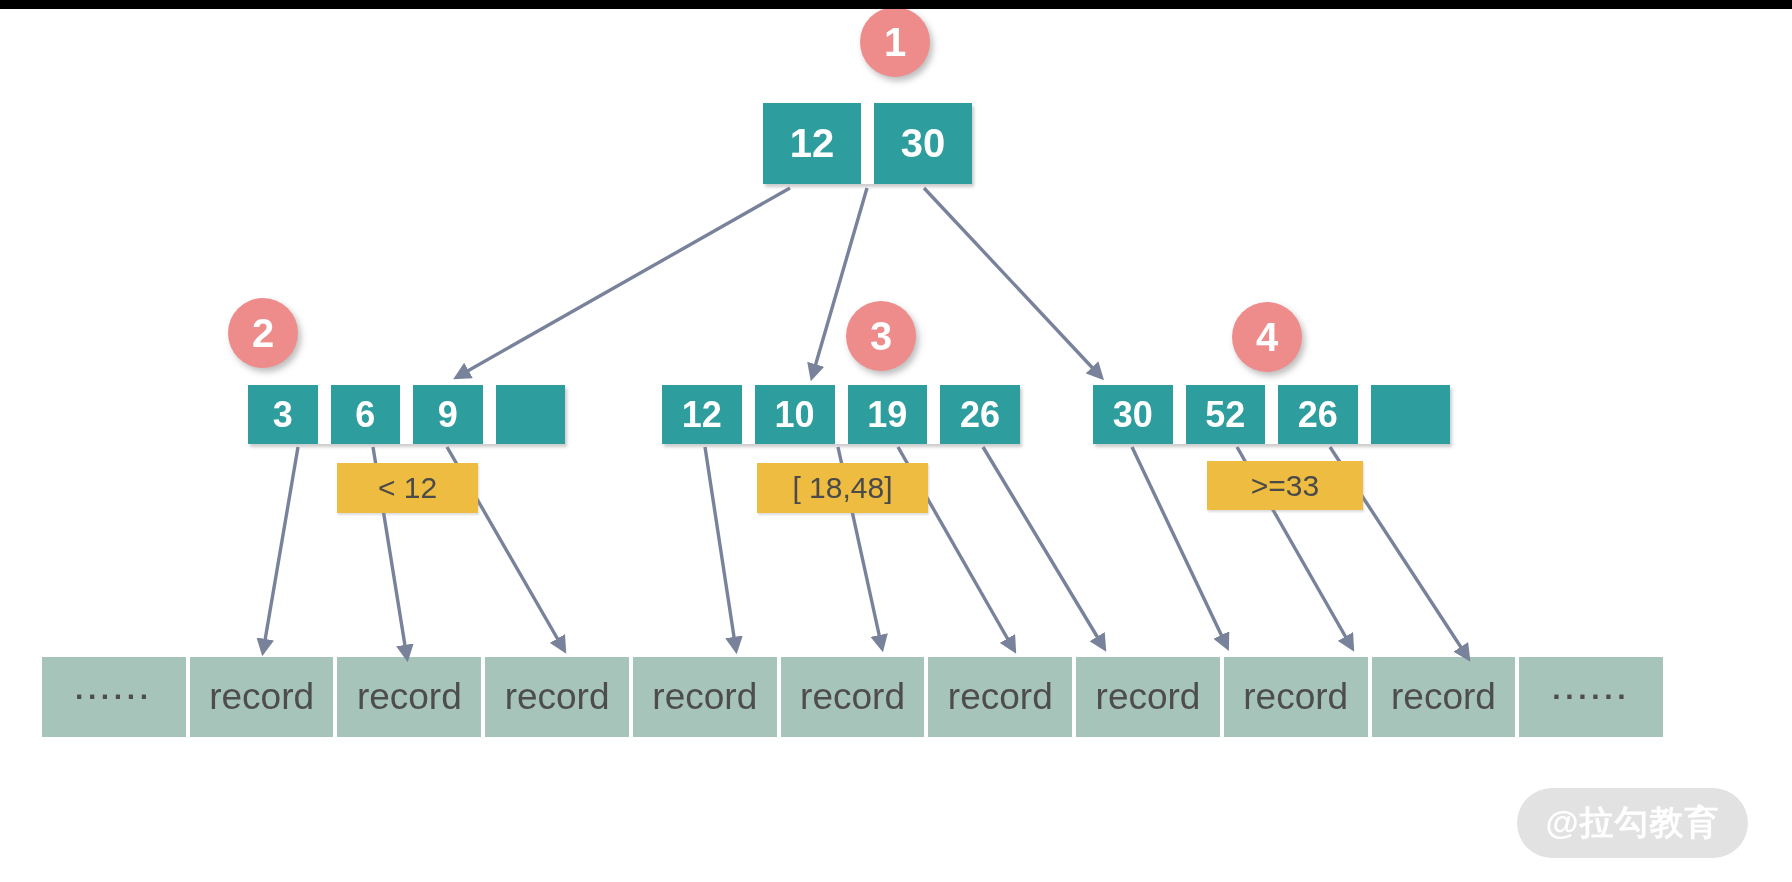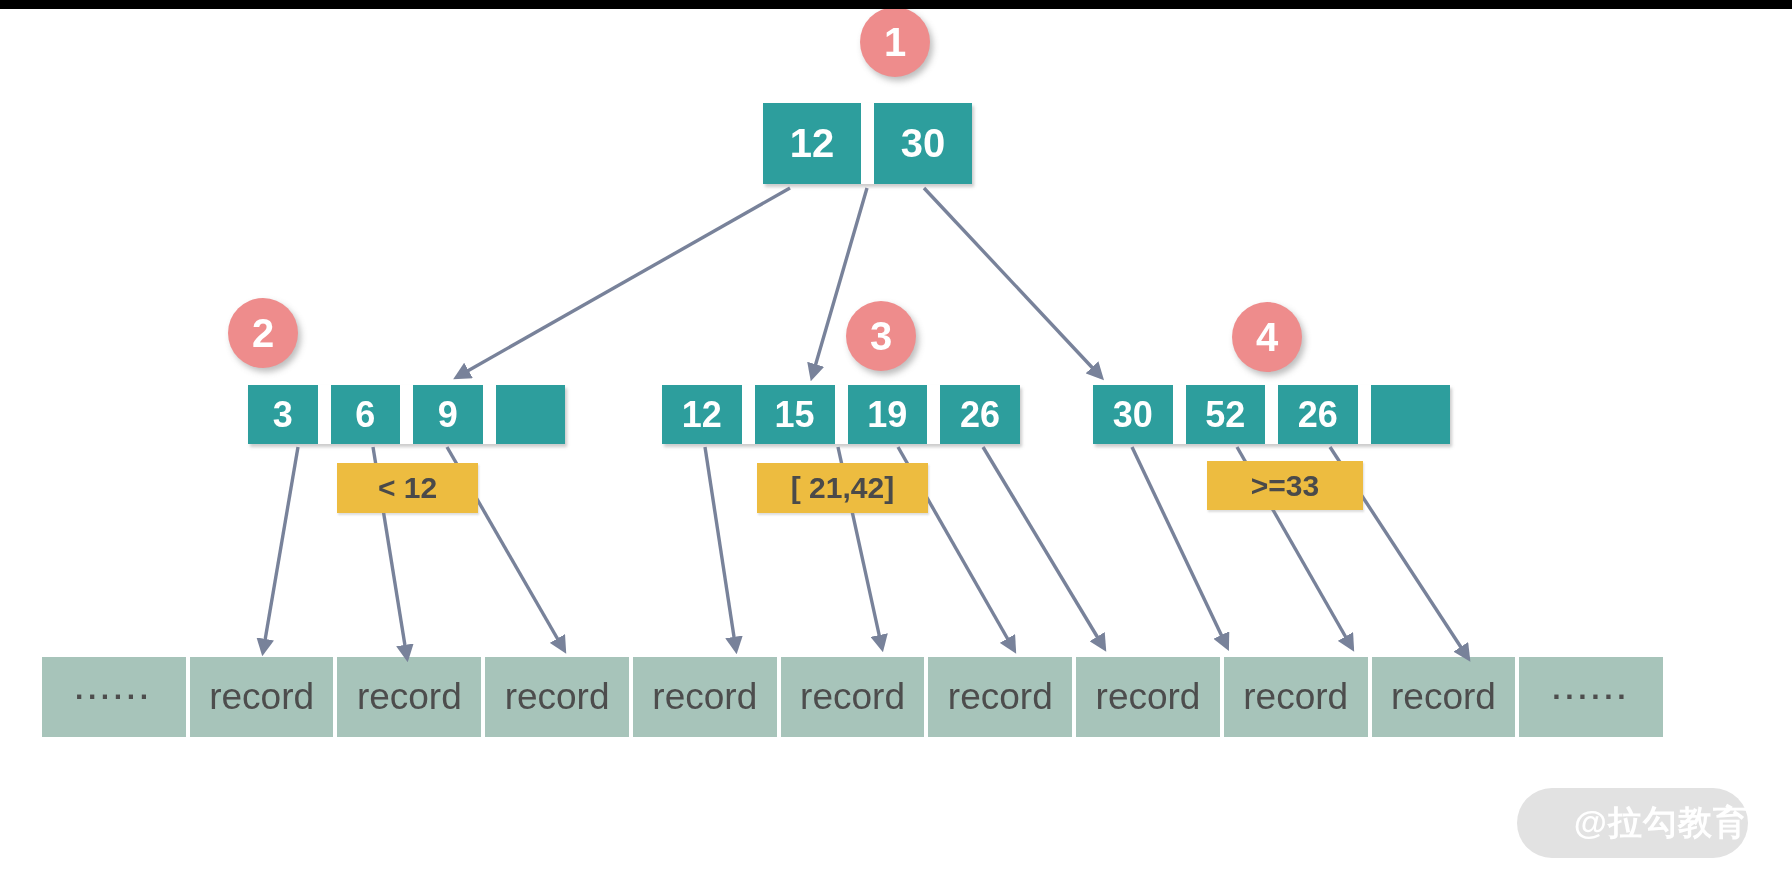--- a/index.html
+++ b/index.html
@@ -11,21 +11,21 @@
         box-shadow:2px 3px 3px rgba(110,110,110,.35);}
   .cell{flex:1;background:var(--teal,#2D9E9D);color:#fff;display:flex;
         align-items:center;justify-content:center;font-weight:600;}
 
   .badge{position:absolute;width:70px;height:70px;border-radius:50%;
          background:var(--pink,#EE8C8C);color:#fff;display:flex;align-items:center;
          justify-content:center;font-size:40px;font-weight:600;z-index:4;
          box-shadow:3px 4px 6px rgba(110,110,110,.45);}
 
   .range-label{position:absolute;background:var(--yellow,#EDBC40);color:var(--labeltext,#4A4A4A);
-         display:flex;align-items:center;justify-content:center;font-weight:700;
+         display:flex;align-items:center;justify-content:center;font-weight:400;
          font-size:30px;z-index:3;box-shadow:1px 2px 2px rgba(140,140,140,.3);}
 
   .record-row{position:absolute;display:flex;gap:4px;z-index:1;}
   .rcell{flex:1;background:var(--sage,#A7C4BA);color:var(--rtext,#4D4D4D);
          display:flex;align-items:center;justify-content:center;font-size:37px;}
   .rcell.dots{font-weight:700;letter-spacing:3px;font-size:30px;}
 
   svg.arrows{position:absolute;left:0;top:0;z-index:2;pointer-events:none;}
   svg.arrows line{stroke:var(--arrow,#78829A);stroke-width:3.4px;}
 
@@ -80,21 +80,21 @@
         </div>
       </div>
       <div class="badge" style="left: 228px; top: 298px; width: 70px; height: 70px;">
         <span>2</span>
       </div>
       <div class="node" style="left: 662px; top: 385px; width: 358px; height: 59px; font-size: 36px;">
         <div class="cell">
           <span>12</span>
         </div>
         <div class="cell">
-          <span>15</span>
+          <span>10</span>
         </div>
         <div class="cell">
           <span>19</span>
         </div>
         <div class="cell">
           <span>26</span>
         </div>
       </div>
       <div class="badge" style="left: 846px; top: 301px; width: 70px; height: 70px;">
         <span>3</span>
@@ -137,23 +137,23 @@
       <line x1="1132" y1="447" x2="1227" y2="647" marker-end="url(#ah)"></line>
       <line x1="1237" y1="447" x2="1352" y2="648" marker-end="url(#ah)"></line>
       <line x1="1330" y1="447" x2="1468" y2="658" marker-end="url(#ah)"></line>
     </svg>
 
   <div id="labels">
       <div class="range-label" style="left: 337px; top: 463px; width: 141px; height: 50px;">
         <span>&lt; 12</span>
       </div>
       <div class="range-label" style="left: 757px; top: 463px; width: 171px; height: 50px;">
-        <span>[ 21,42]</span>
+        <span>[ 18,48]</span>
       </div>
       <div class="range-label" style="left: 1207px; top: 461px; width: 156px; height: 49px;">
         <span>&gt;=33</span>
       </div>
     </div>
 
-  <div class="watermark" style="left: 1517px; top: 788px; width: 231px; height: 70px; justify-content: flex-end;">
+  <div class="watermark" style="left: 1517px; top: 788px; width: 231px; height: 70px;">
     <span>@拉勾教育</span>
   </div>
 </div>
 
 </body></html>

